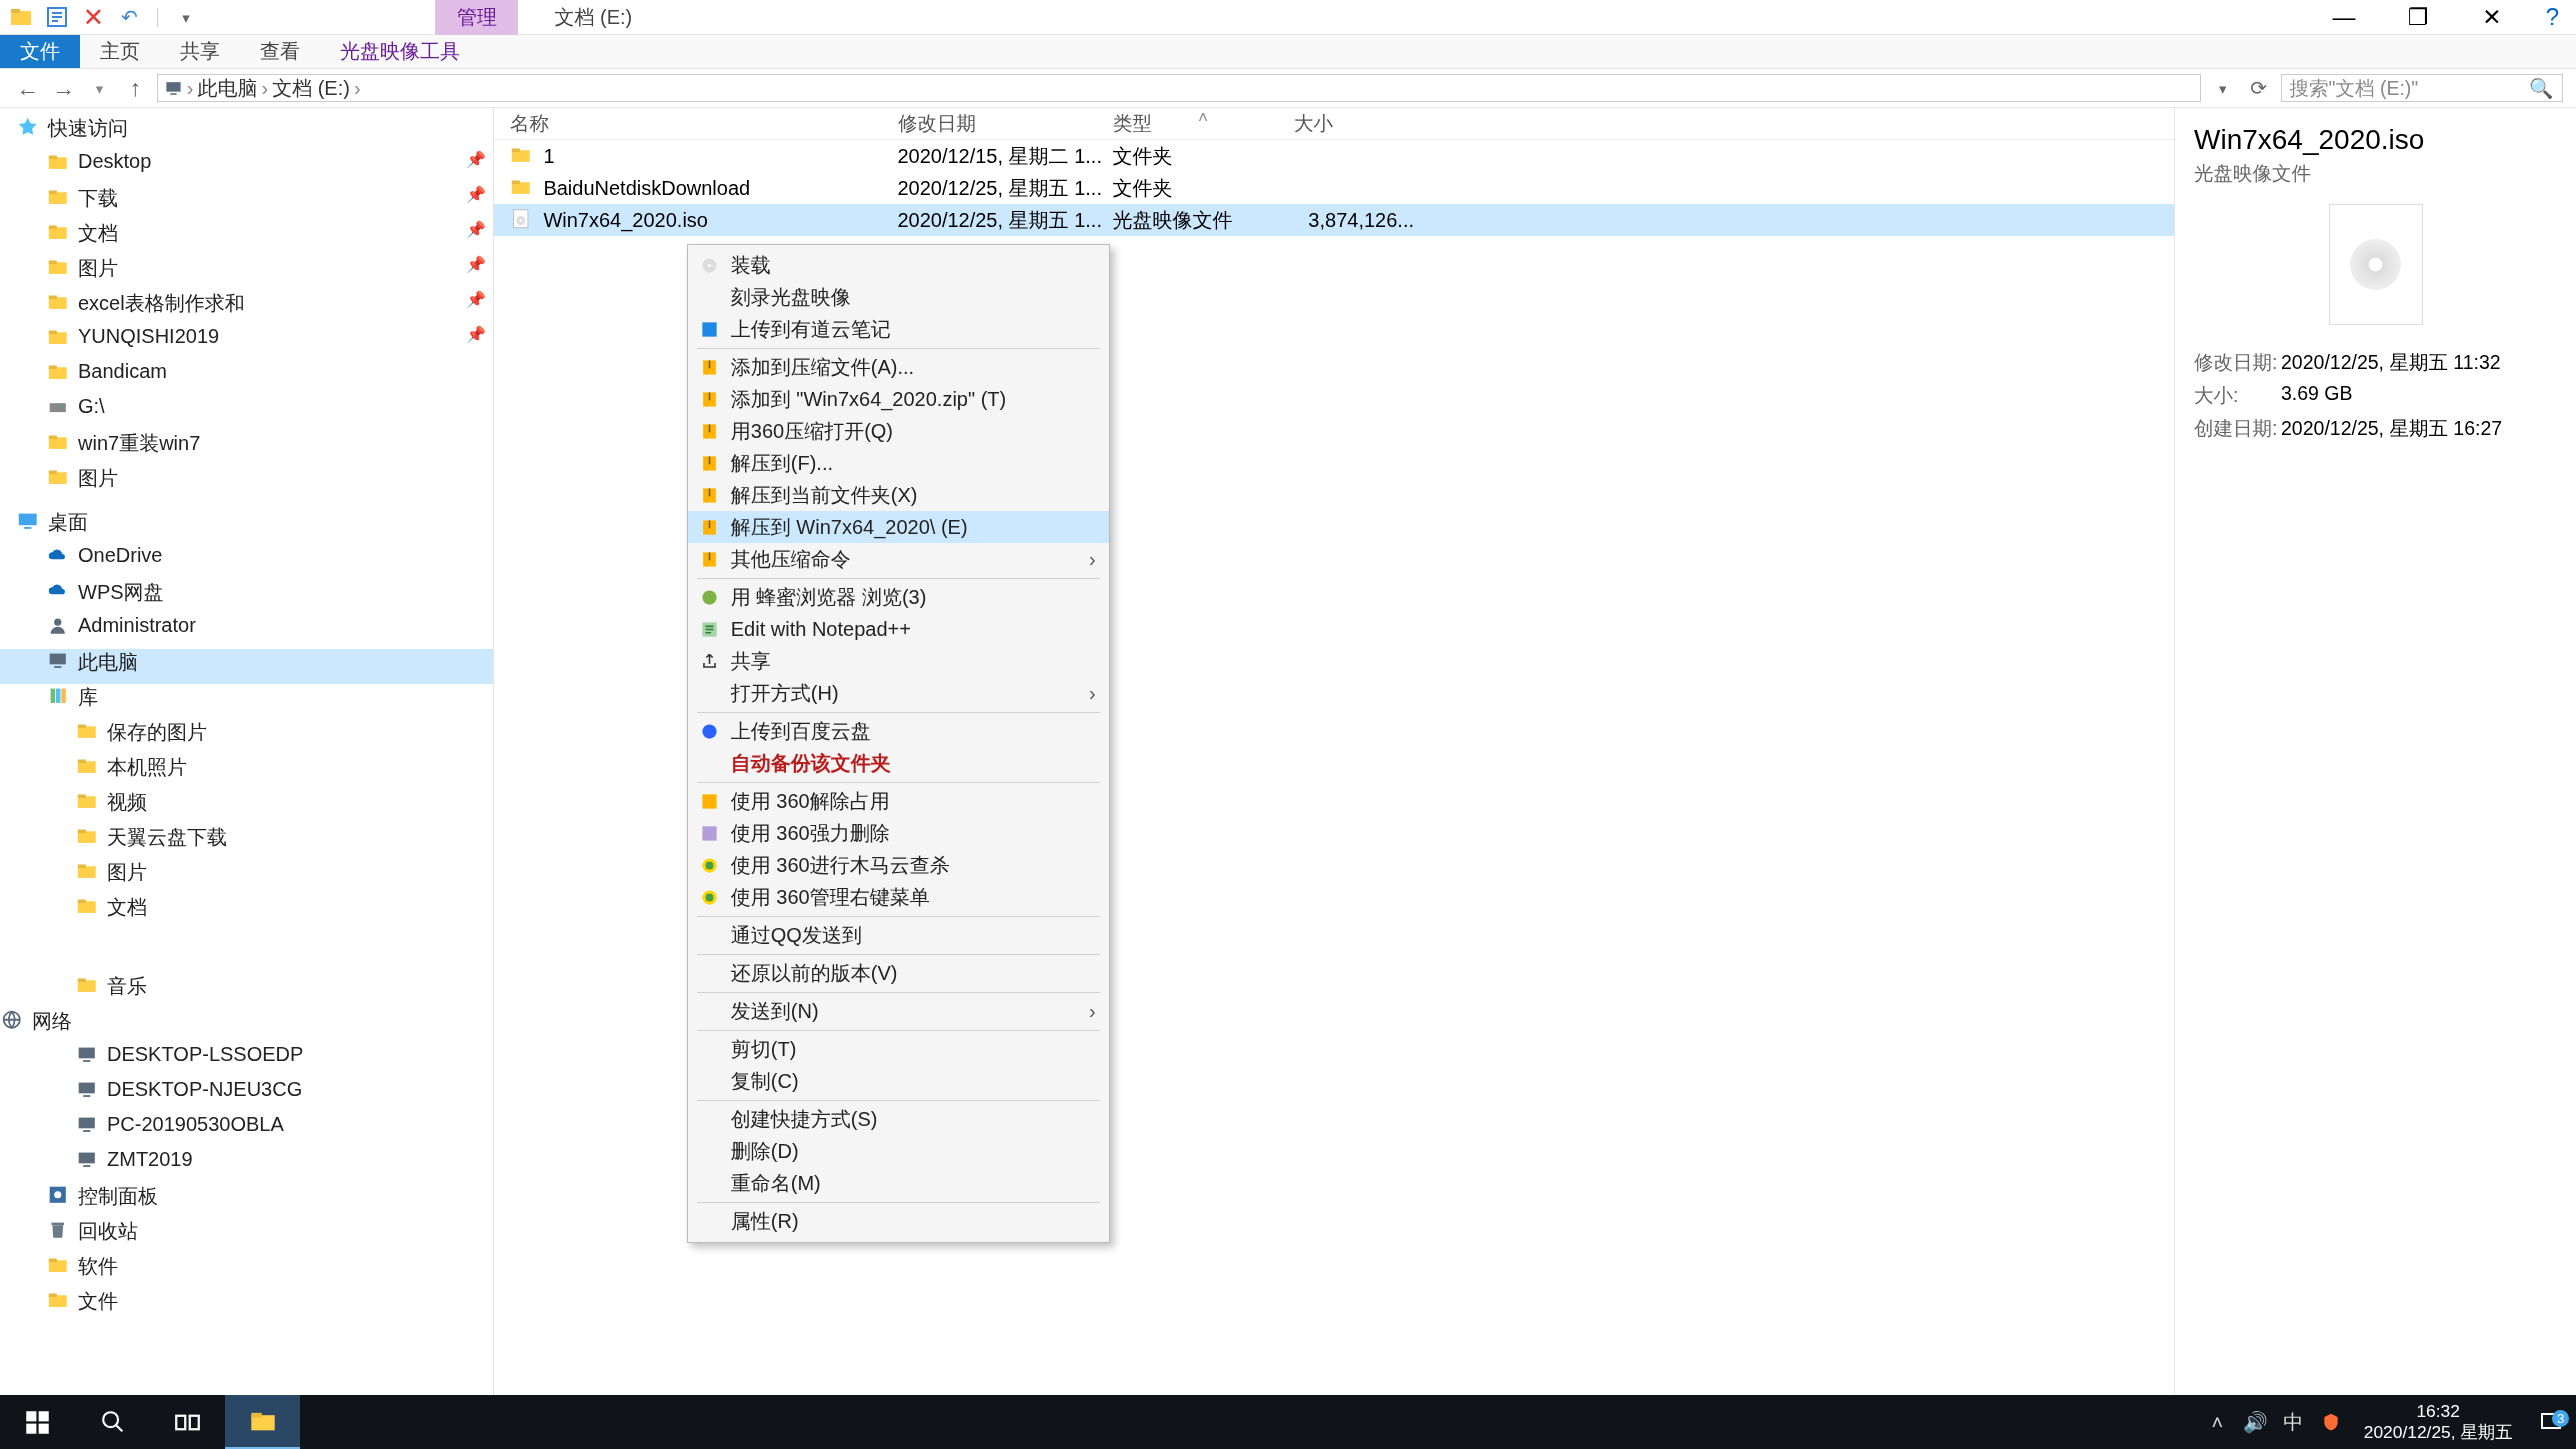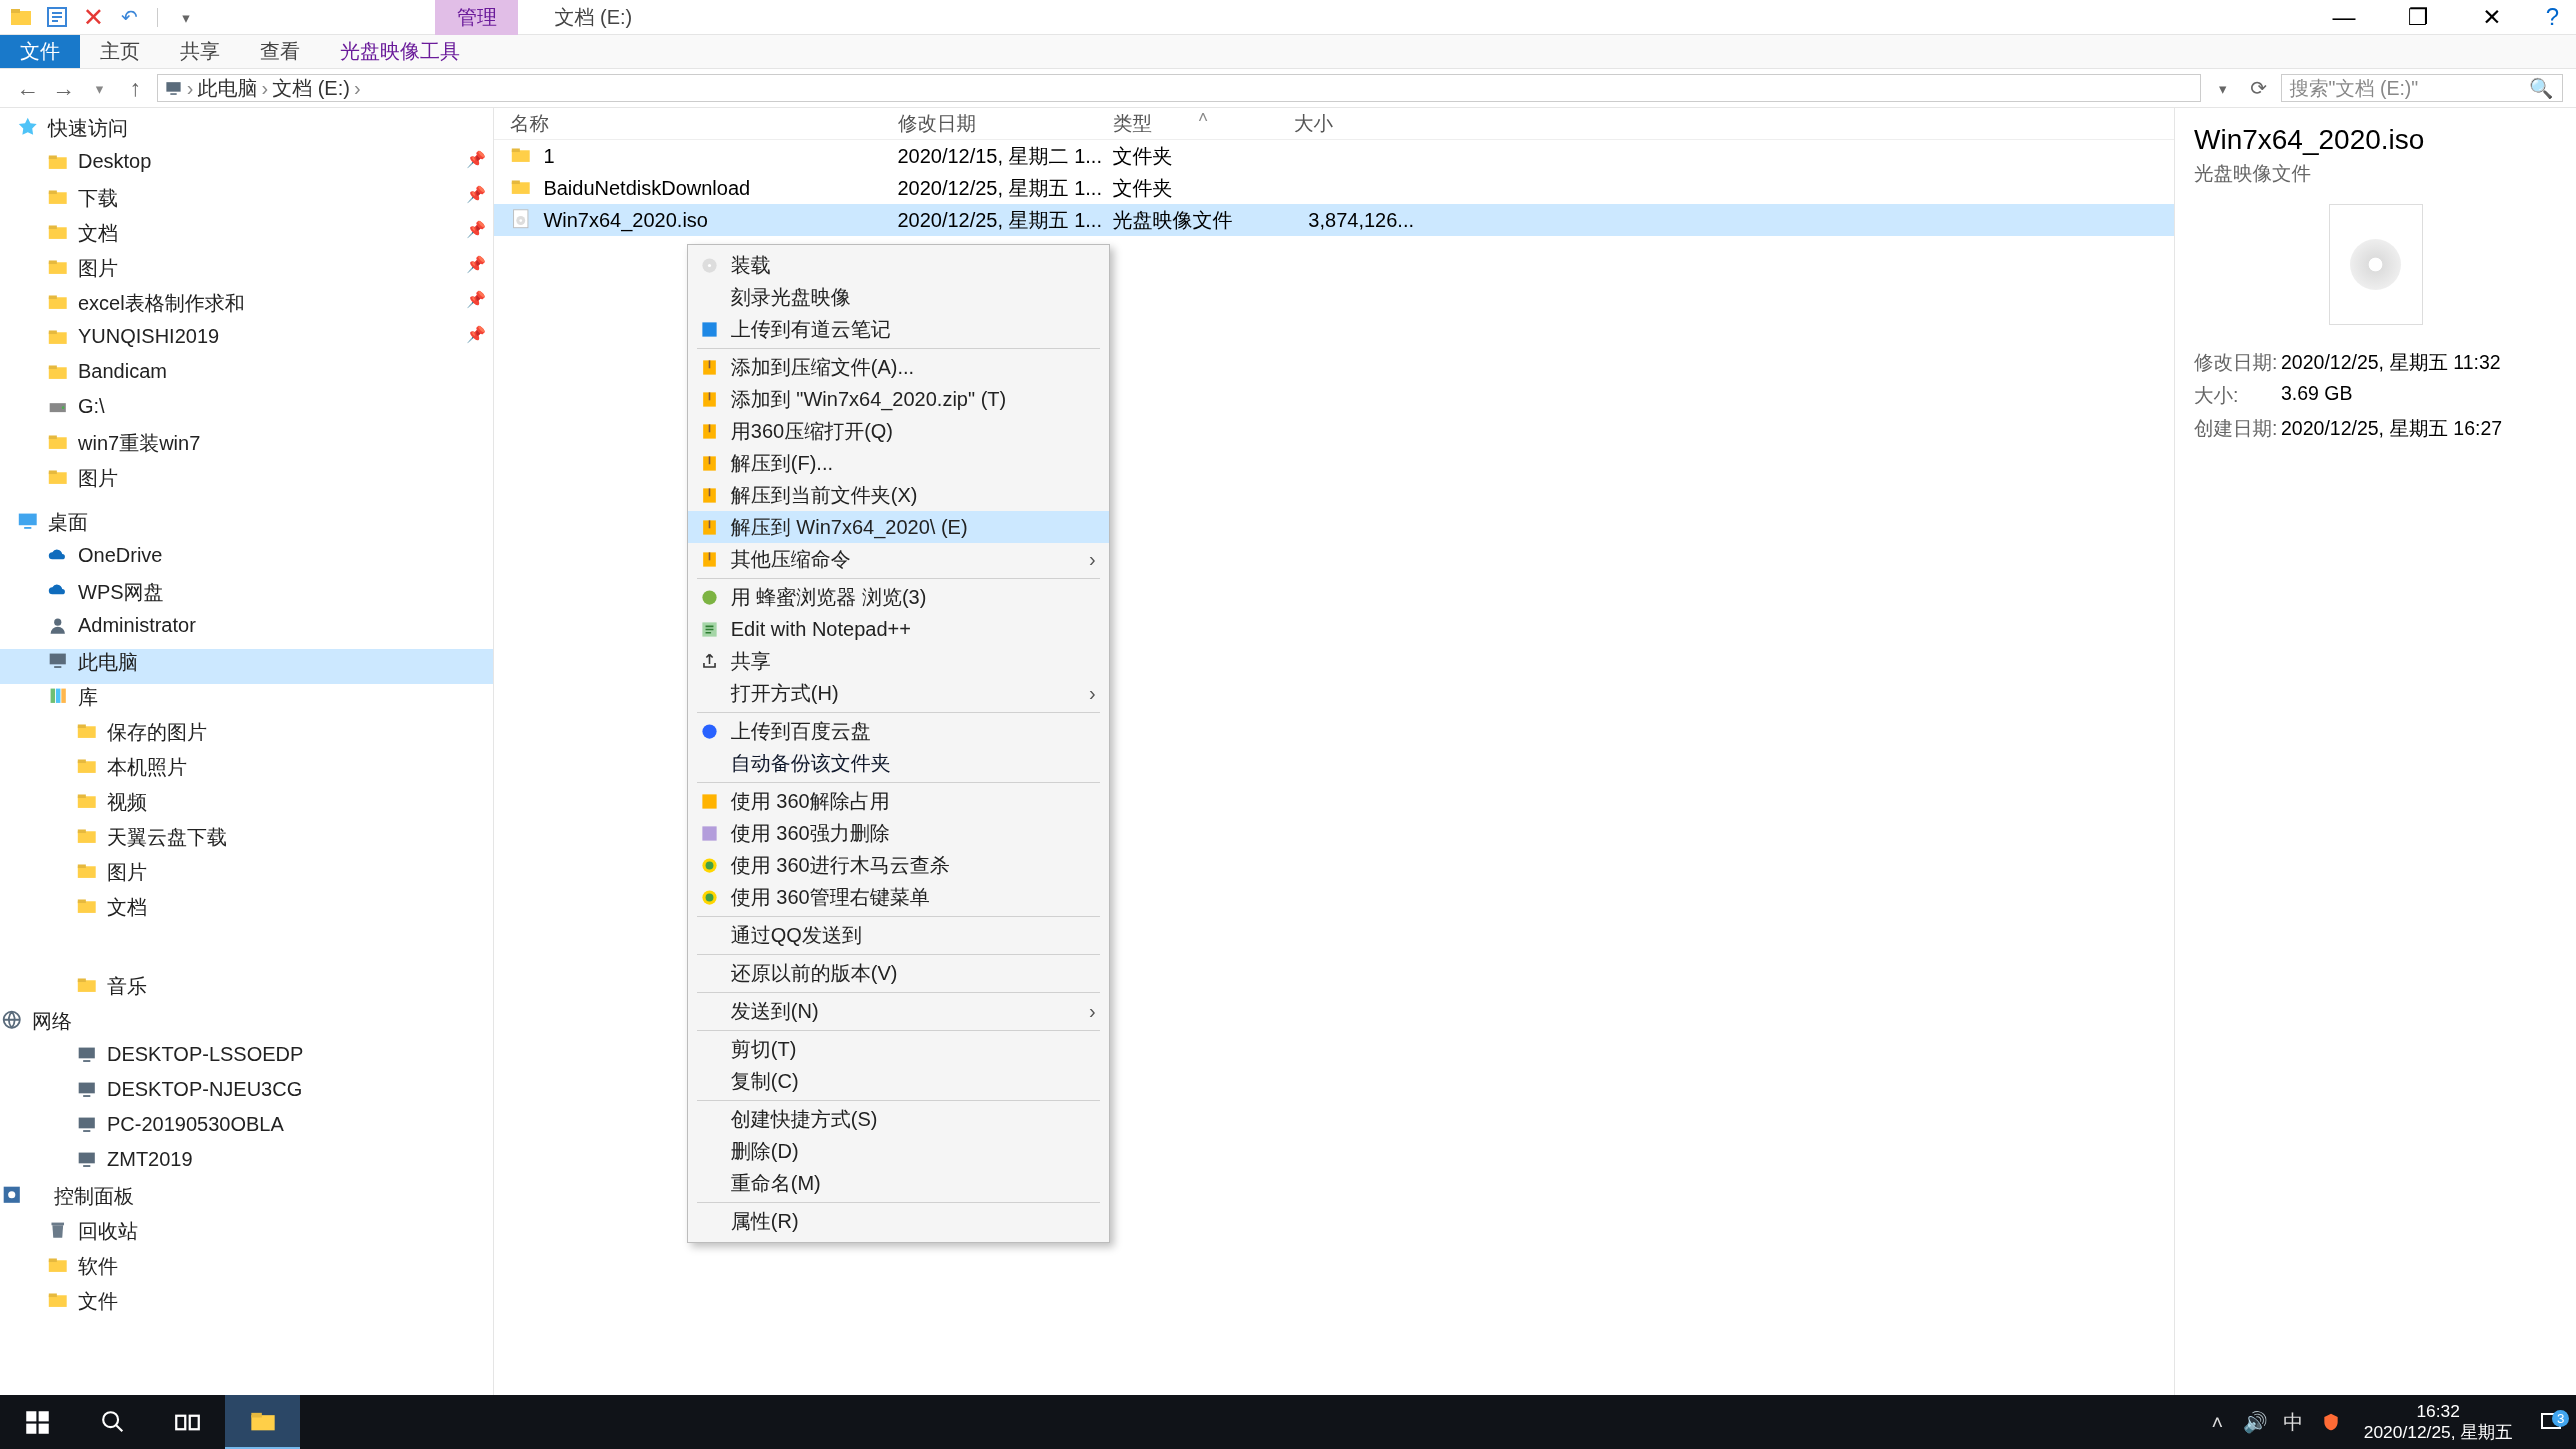--- a/index.html
+++ b/index.html
@@ -49,21 +49,21 @@
 .rows { position:relative; flex:1;}
 .row { height:32px; display:flex; align-items:center; font-size:20px; padding-left:16px;}
 .row.sel{background:#cce8ff;}
 .ric{width:24px;height:24px;margin-right:9.4px;}
 .r-name{width:354px;} .r-date{width:215px;} .r-type{width:181px;} .r-size{width:134px;text-align:right;padding-right:13.4px;}
 
 
 .ctxmenu { position:absolute; left:687px; top:244px; width:423px; background:#f5f5f5; border:0.7px solid #bcbcbc; box-shadow:4px 4px 8px rgba(0,0,0,.25); padding:4px 0; z-index:100;}
 .ctx-item { height:32px; display:flex; align-items:center; padding:0 13.4px 0 9.4px; font-size:20px; color:#222;}
 .ctx-item.hov{background:#cce8ff;}
-.ctx-item.disabled{color:#0f172a;}
+.ctx-item.disabled{color:#b91c1c;font-weight:bold;}
 .ctx-ic{width:24px;height:24px;margin-right:9.4px;display:flex;align-items:center;justify-content:center;font-size:17.4px;}
 .ctx-sub{margin-left:auto;color:#555;}
 .ctx-sep{height:0.7px;background:#d0d0d0;margin:2.7px 9.4px;}
 
 
 .preview { width:402px; border-left:0.7px solid #e5e5e5; padding:16px 19px; font-size:20px;}
 .preview h2{font-size:28px;font-weight:400;margin-bottom:4px;}
 .preview .sub{color:#666;font-size:19.5px;margin-bottom:17.4px;}
 .preview .thumb{width:94px;height:121px;border:0.7px solid #ddd;margin:0 auto 24px;display:flex;align-items:center;justify-content:center;}
 .preview .disc{width:51px;height:51px;border-radius:50%;background:radial-gradient(circle,#fff 18%,#ddd 20%,#eee 70%,#ccc 100%);}
@@ -421,21 +421,21 @@
           </div>
           <div class="nav-item" style="padding-left: 75px;">
             <span class="nav-ic">
               <svg viewBox="0 0 24 24" width="21.5" height="21.5">
                 <rect x="3" y="4" width="18" height="12" class="ic-pc"></rect>
                 <rect x="8" y="18" width="8" height="2" class="ic-pc"></rect>
               </svg>
             </span>
             <span>ZMT2019</span>
           </div>
-          <div class="nav-item" style=" gap: 22px;">
+          <div class="nav-item" style="padding-left: 46px;">
             <span class="nav-ic">
               <svg viewBox="0 0 24 24" width="21.5" height="21.5">
                 <rect x="3" y="3" width="18" height="18" class="ic-cp"></rect>
                 <circle cx="12" cy="12" r="4" fill="#fff"></circle>
               </svg>
             </span>
             <span>控制面板</span>
           </div>
           <div class="nav-item" style="padding-left: 46px;">
             <span class="nav-ic">

